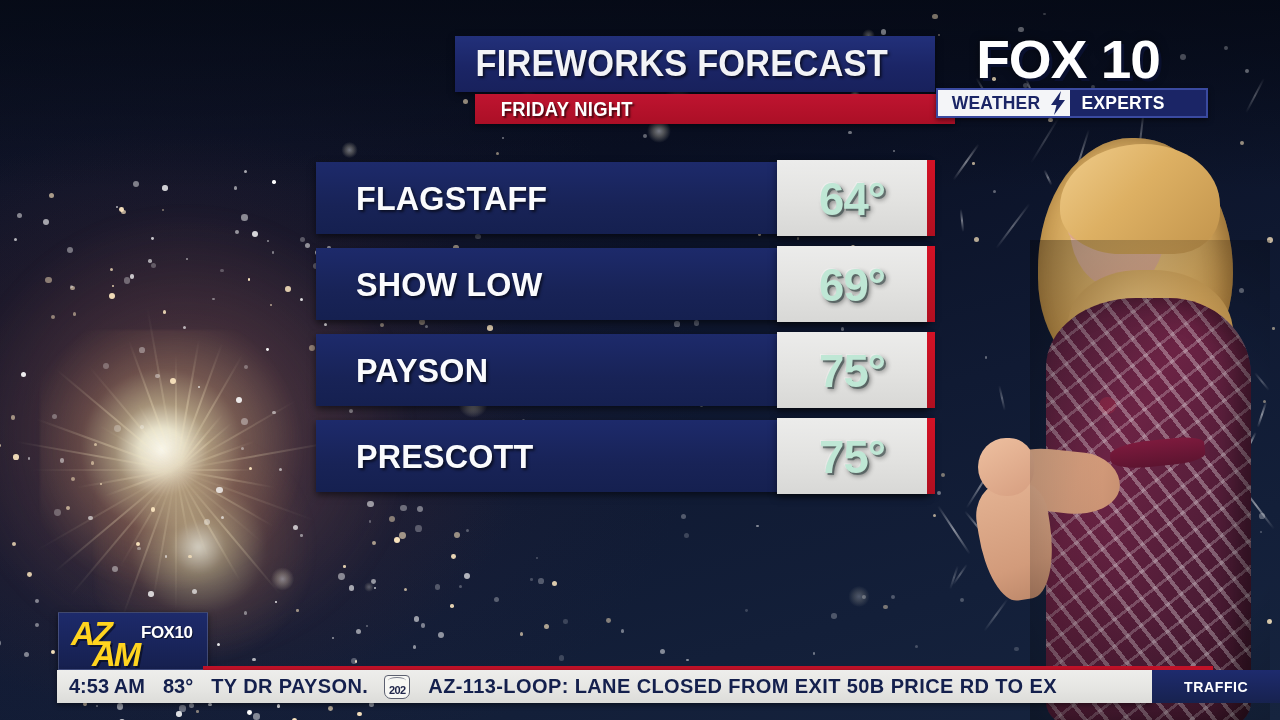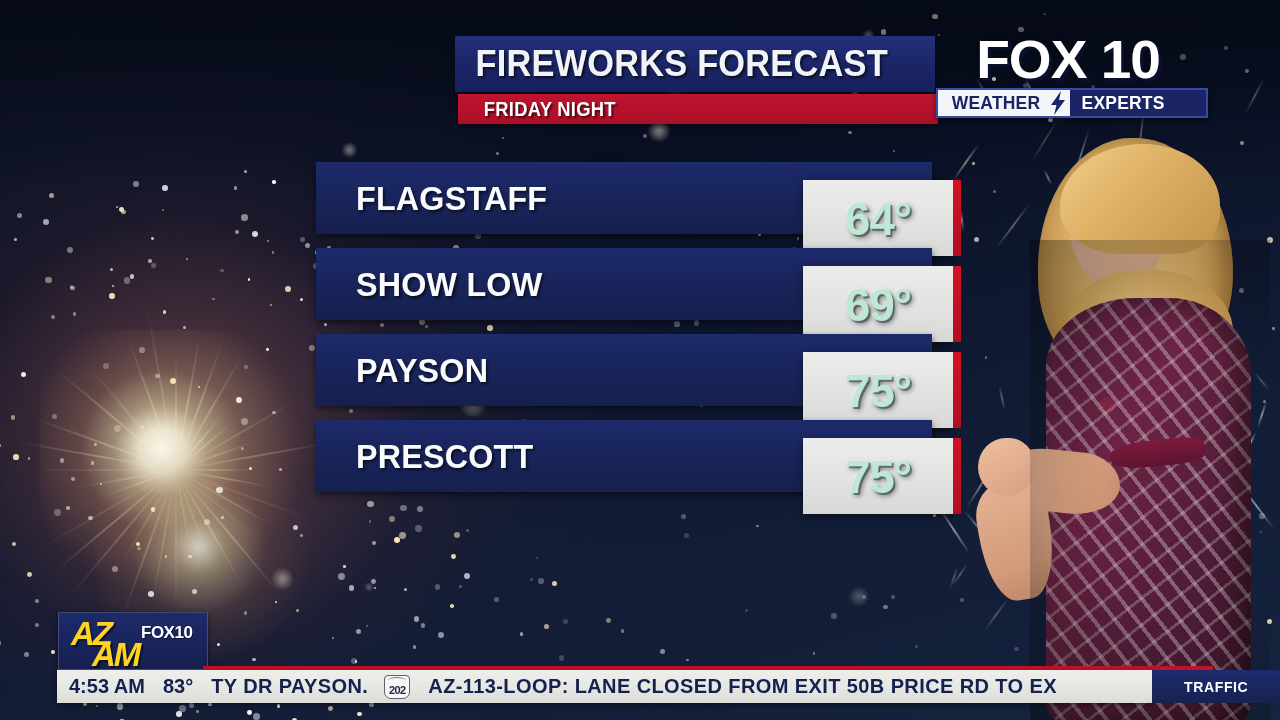--- a/index.html
+++ b/index.html
@@ -64,21 +64,21 @@
     box-shadow:0 2px 6px rgba(0,0,0,.5);
     display:flex; align-items:center;
   }
   .title-text {
     color:#f2f3f6; font-size:37px; font-weight:bold; letter-spacing:.2px;
     padding-left:22px; white-space:nowrap;
     transform:scaleX(.93); transform-origin:left center;
     text-shadow:2px 2px 3px rgba(0,0,0,.65);
   }
   .sub-bar {
-    position:absolute; left:458px; top:94px; width:480px; height:30px;
+    position:absolute; left:475px; top:94px; width:480px; height:30px;
     background:linear-gradient(180deg, #bf1430 0%, #ab0f26 100%);
     box-shadow:0 2px 5px rgba(0,0,0,.45);
     display:flex; align-items:center;
   }
   .sub-text {
     color:#fff; font-size:20px; font-weight:bold; letter-spacing:.3px;
     padding-left:28px; white-space:nowrap;
     transform:scaleX(.92); transform-origin:left center;
     text-shadow:2px 2px 2px rgba(0,0,0,.6);
   }
@@ -125,24 +125,24 @@
   }
   .city {
     position:absolute; left:40px; top:0; height:72px;
     display:flex; align-items:center;
     color:#fafbfd; font-size:34px; font-weight:bold; letter-spacing:.2px;
     transform:scaleX(.95); transform-origin:left center;
     text-shadow:2px 2px 3px rgba(0,0,0,.6);
     white-space:nowrap;
   }
   .temp-box {
-    position:absolute; left:487px; top:-2px; width:150px; height:76px;
+    position:absolute; left:461px; top:-2px; width:150px; height:76px;
     background:linear-gradient(180deg, #ececeb 0%, #e3e3e1 50%, #d8d8d6 100%);
     box-shadow:0 3px 7px rgba(0,0,0,.5);
-    display:flex; align-items:center; justify-content:center;margin-top:20px;
+    display:flex; align-items:center; justify-content:center;
   }
   .temp-box::after {
     content:""; position:absolute; right:-8px; top:0; width:8px; height:76px;
     background:linear-gradient(180deg, #d41226, #b00f20);
   }
   .temp {
     color:#bfe7d5; font-size:47px; font-weight:bold; letter-spacing:-1px;
     transform:scaleX(.97);
     text-shadow:
       2px 2px 0 rgba(40,60,60,.55),

